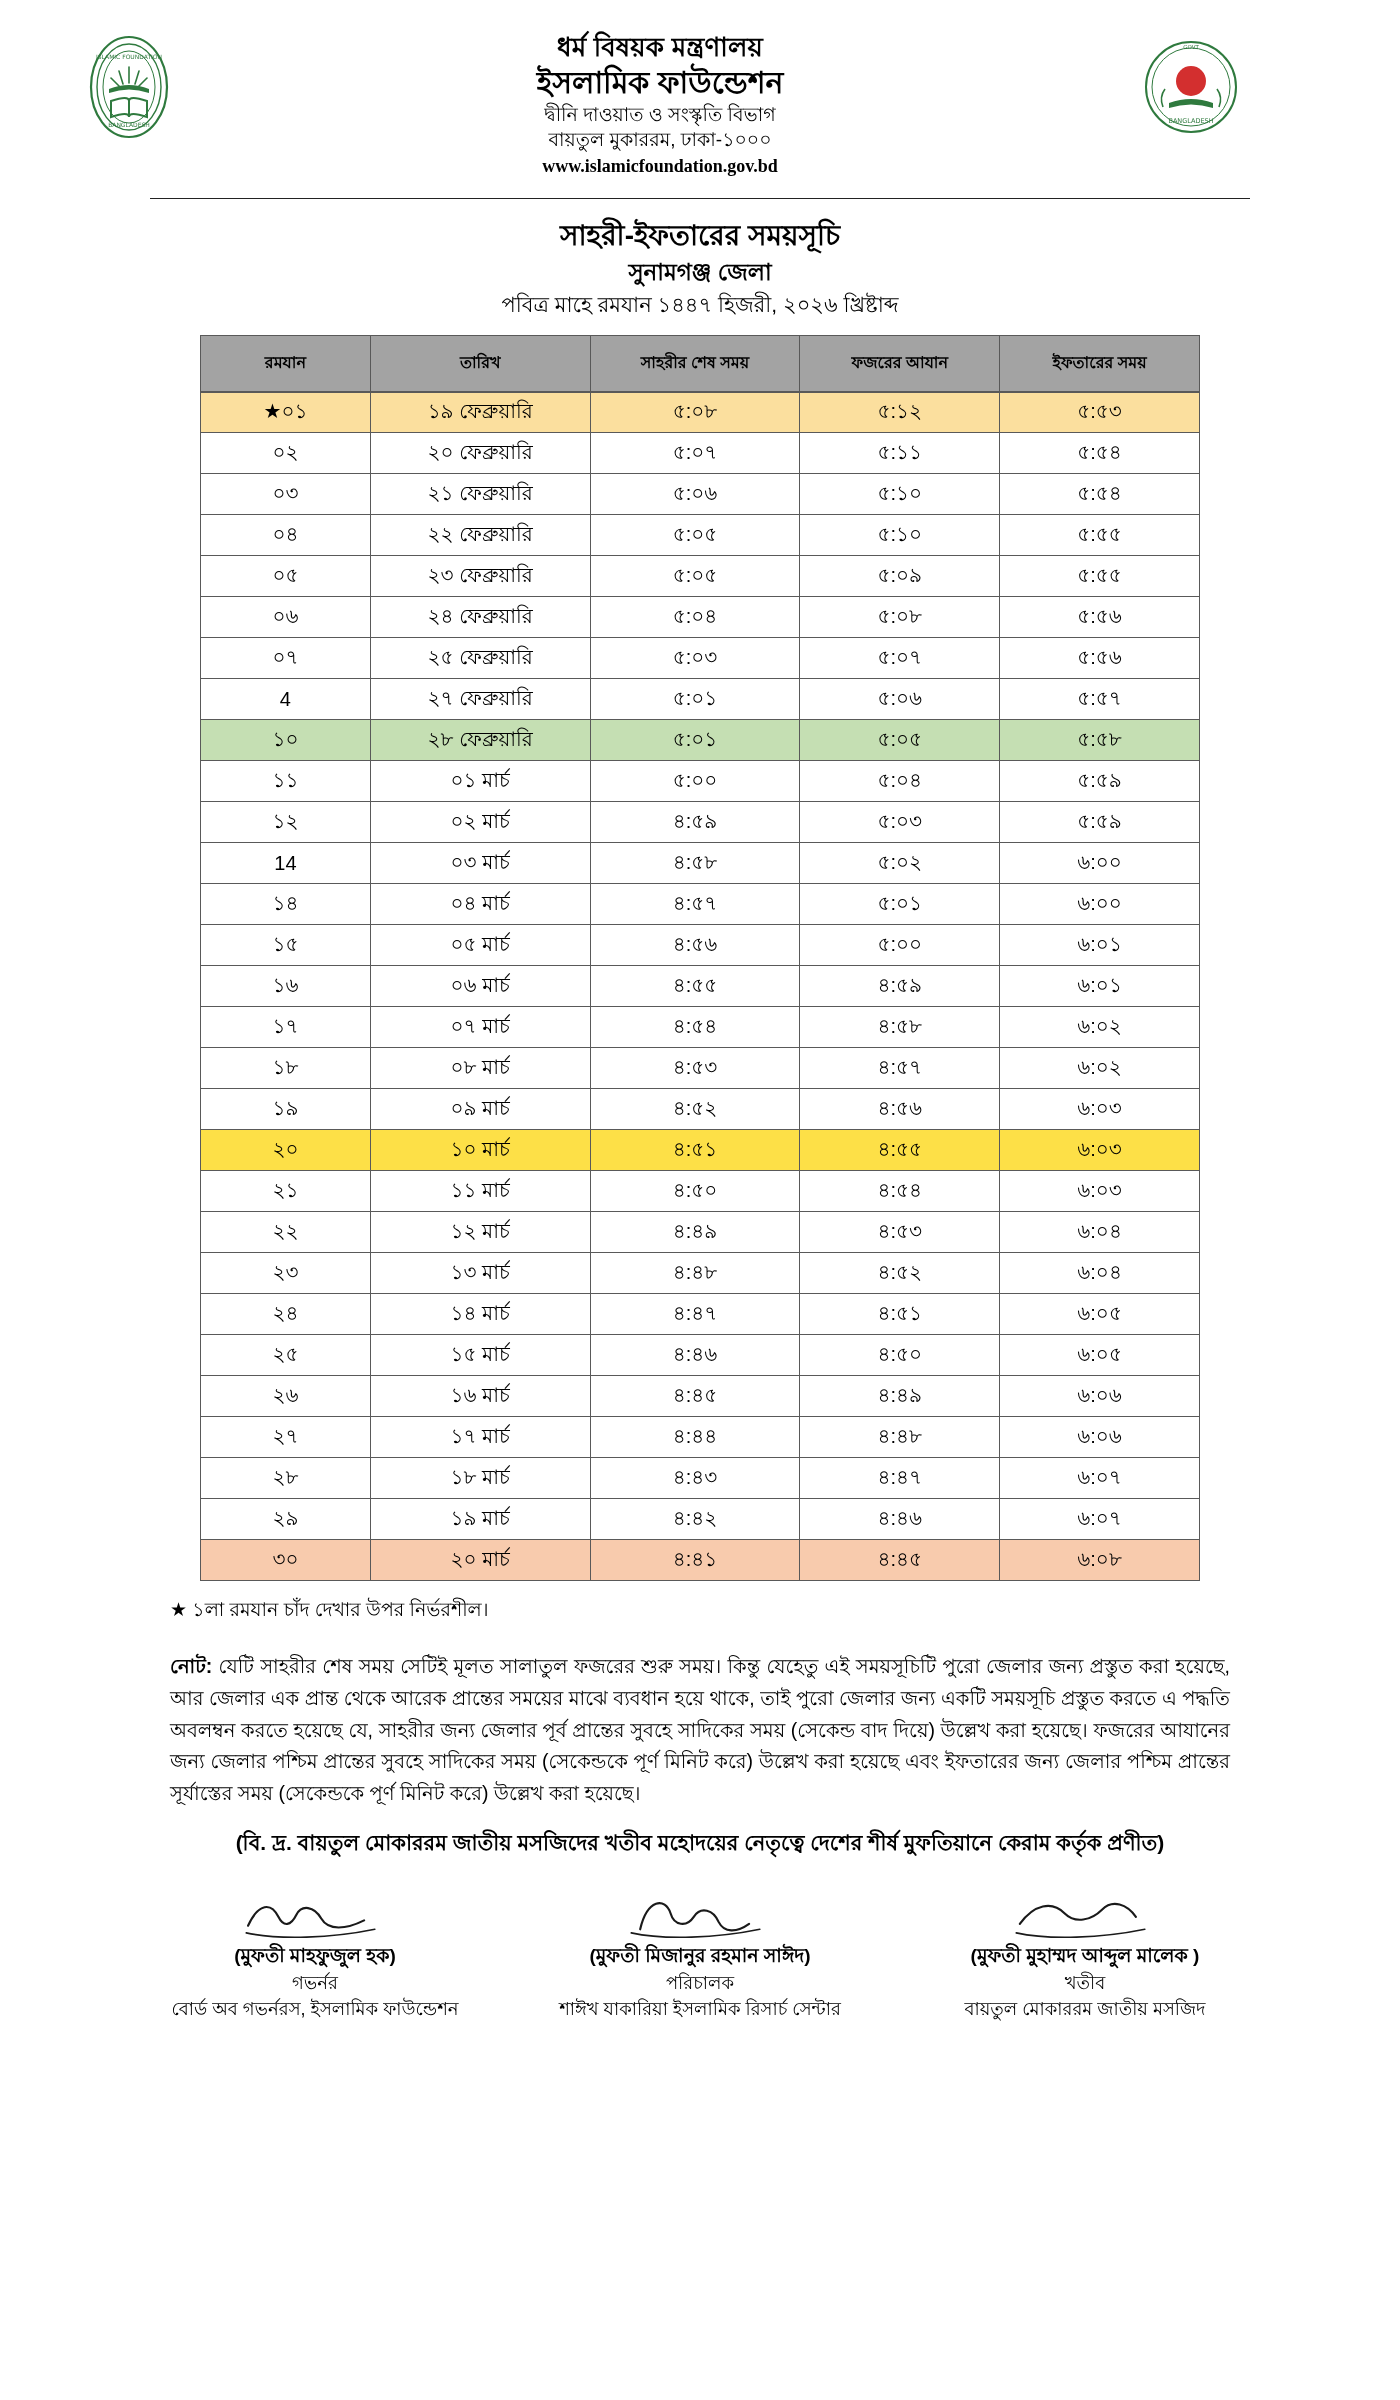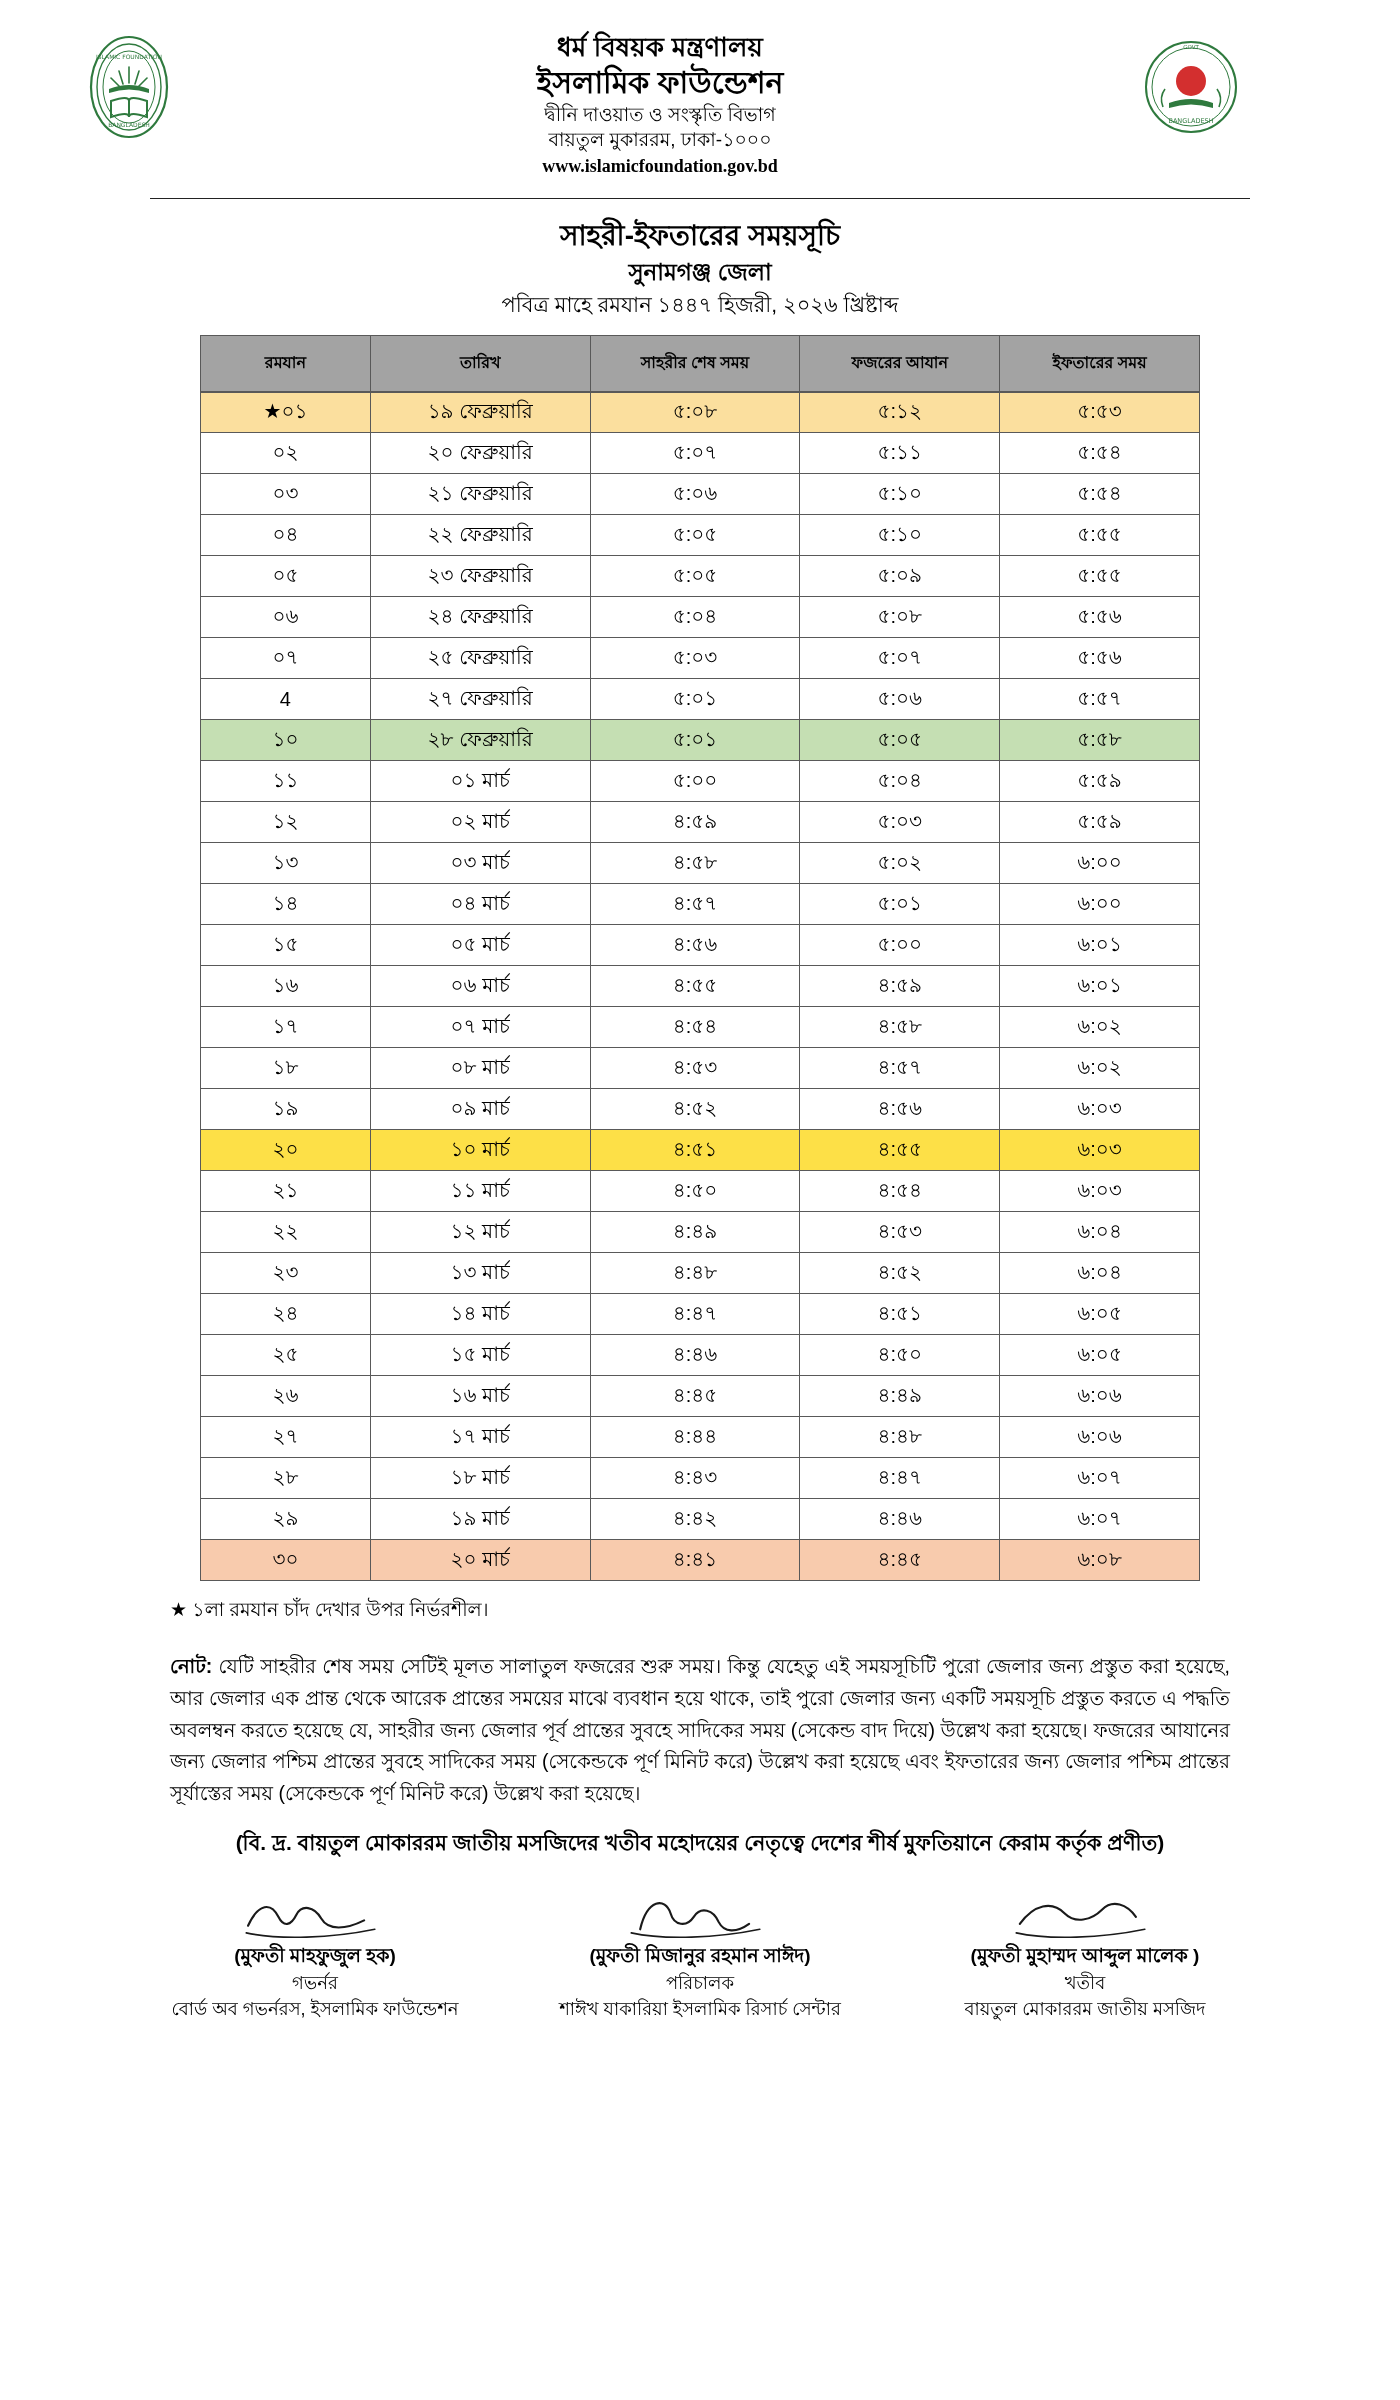--- a/index.html
+++ b/index.html
@@ -302,21 +302,21 @@
           <td>৫:৫৯</td>
         </tr>
         <tr>
           <td>১২</td>
           <td>০২ মার্চ</td>
           <td>৪:৫৯</td>
           <td>৫:০৩</td>
           <td>৫:৫৯</td>
         </tr>
         <tr>
-          <td>১৩</td>
+          <td>14</td>
           <td>০৩ মার্চ</td>
           <td>৪:৫৮</td>
           <td>৫:০২</td>
           <td>৬:০০</td>
         </tr>
         <tr>
           <td>১৪</td>
           <td>০৪ মার্চ</td>
           <td>৪:৫৭</td>
           <td>৫:০১</td>

